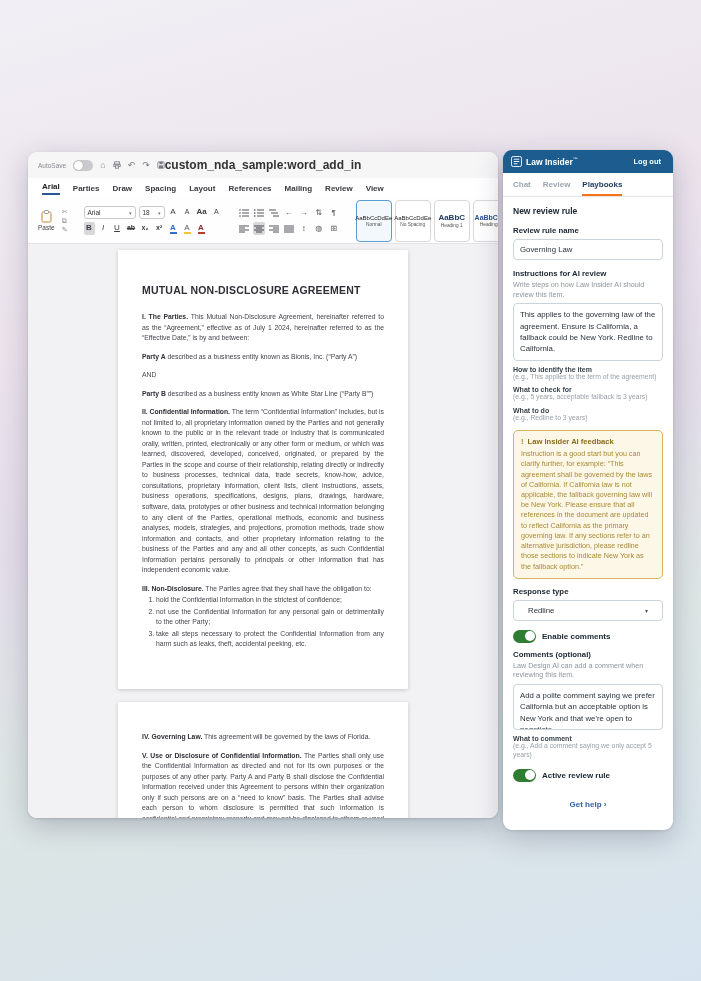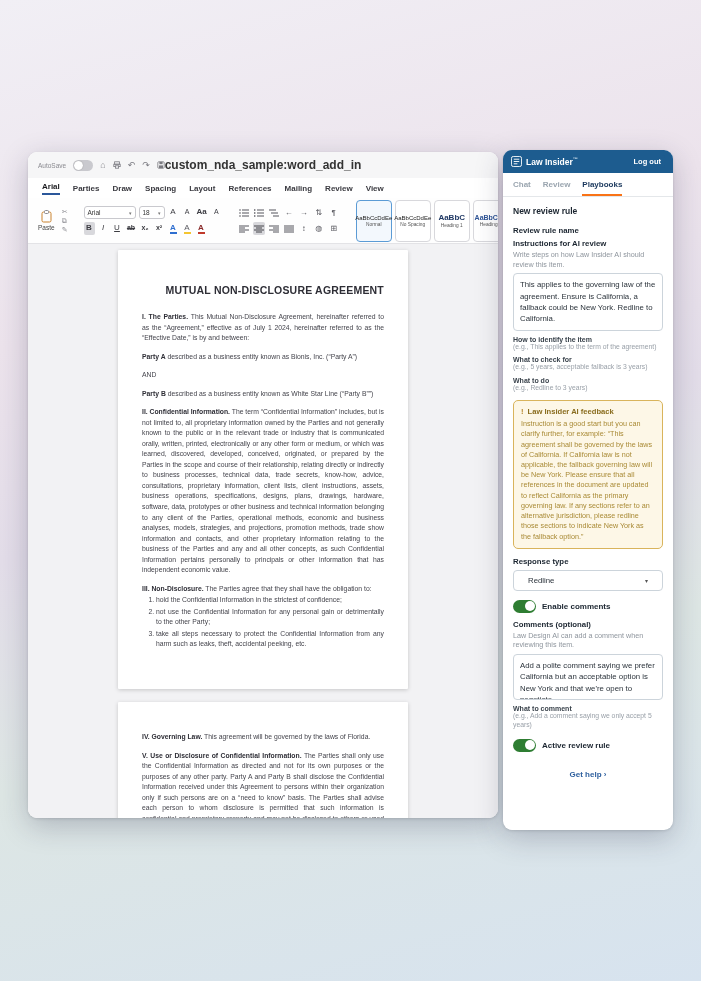--- a/index.html
+++ b/index.html
@@ -65,21 +65,21 @@
   .style-box.selected { border:1.5px solid #5b9bd5; background:#f3f8fd; }
   .style-preview { font-size:6px; color:#222; white-space:nowrap; }
   .style-preview.h1 { font-size:8px; font-weight:bold; color:#1f3864; }
   .style-preview.h2 { font-size:7px; font-weight:bold; color:#2e5496; }
   .style-name { font-size:4.8px; color:#555; }
 
   .doc-area { flex:1; background:#f2f2f4; overflow:hidden; display:flex; flex-direction:column; align-items:center; padding-top:6px; gap:13px; }
   .page { width:290px; background:#fff; box-shadow:0 1px 4px rgba(0,0,0,.18); border-radius:1px; flex:0 0 auto; }
   .page-1 { height:439px; padding:34px 24px 16px; }
   .page-2 { height:200px; padding:30px 24px 16px; }
-  .doc-h1 { text-align:right; font-size:10.5px; font-weight:bold; color:#2e2e36; letter-spacing:.2px; margin-bottom:16px; }
+  .doc-h1 { text-align:left; font-size:10.5px; font-weight:bold; color:#2e2e36; letter-spacing:.2px; margin-bottom:16px; }
   .dpara { font-size:6.8px; line-height:1.55; color:#44444c; text-align:justify; margin-bottom:8px; }
   .dpara b { color:#2e2e36; }
   .dlist { margin:0 0 8px 14px; font-size:6.8px; line-height:1.55; color:#44444c; }
   .dlist li { margin-bottom:1px; text-align:justify; }
 
   
   .li-panel {
     position:absolute; left:503px; top:150px; width:170px; height:680px;
     background:#fff; border-radius:9px; overflow:hidden;
     box-shadow:0 8px 28px rgba(40,40,70,.25), 0 1px 3px rgba(0,0,0,.12);
@@ -349,20 +349,21 @@
   <div class="li-tabs">
     <span class="li-tab">Chat</span>
     <span class="li-tab">Review</span>
     <span class="li-tab active">Playbooks</span>
   </div>
 
   <div class="li-body">
     <div class="sec-title">New review rule</div>
 
     <div class="fld-label">Review rule name</div>
+    <input class="txt-input" value="Governing Law" style="">
 
     <div class="fld-label" style="margin-bottom:2px">Instructions for AI review</div>
     <div class="fld-helper">Write steps on how Law Insider AI should review this item.</div>
     <textarea class="txt-area" rows="4" style="">This applies to the governing law of the agreement. Ensure is California, a fallback could be New York. Redline to California.</textarea>
 
     <div class="hint-block">
       <div class="hint-title">How to identify the item</div>
       <div class="hint-ex">(e.g., This applies to the term of the agreement)</div>
     </div>
     <div class="hint-block">

